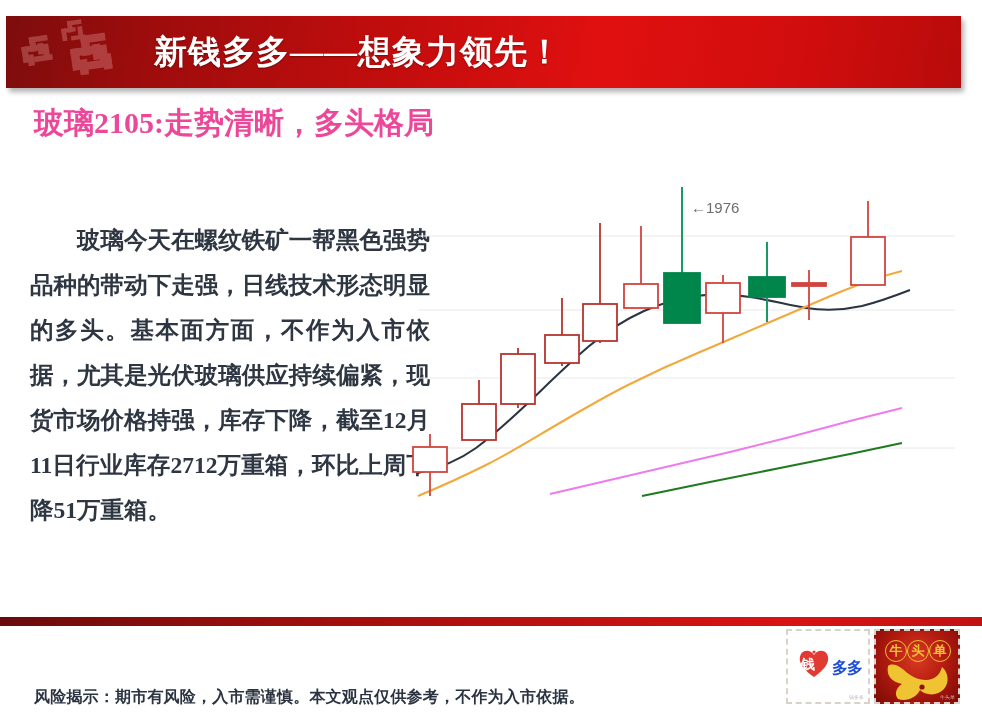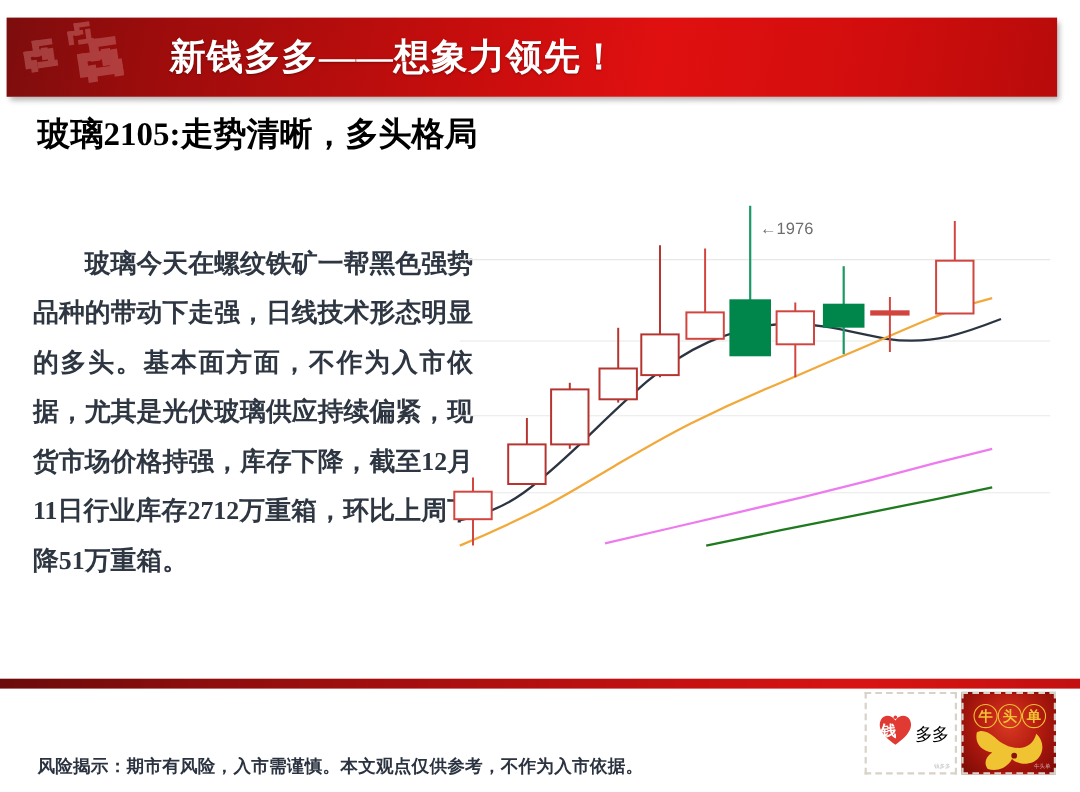--- a/index.html
+++ b/index.html
@@ -47,21 +47,21 @@
     text-shadow: 0 1px 2px rgba(0,0,0,0.35);
     font-family: "Liberation Serif", "DejaVu Serif", serif;
   }
 
   
   #slide-title {
     position: absolute;
     left: 34px;
     top: 100px;
     width: 400px;
-    color: #000000;
+    color: #ec4899;
     font-size: 30px;
     font-weight: bold;
     line-height: 46px;
     letter-spacing: 0px;
     font-family: "Liberation Serif", "DejaVu Serif", serif;
   }
   #body-paragraph {
     position: absolute;
     left: 30px;
     top: 218px;
@@ -141,22 +141,22 @@
     color: #ffffff;
     font-weight: bold;
     z-index: 3;
     font-family: "Liberation Serif", "DejaVu Serif", serif;
   }
   #logo-qdd-duoduo {
     position: absolute;
     left: 44px;
     top: 27px;
     font-size: 16px;
-    color: #000000;
-    font-weight: normal;
+    color: #1d4ed8;
+    font-weight: bold;
     letter-spacing: -1px;
     font-family: "Liberation Serif", "DejaVu Serif", serif;
   }
   #logo-qdd-mark {
     position: absolute;
     right: 4px;
     bottom: 2px;
     font-size: 5px;
     color: #bbb;
   }

